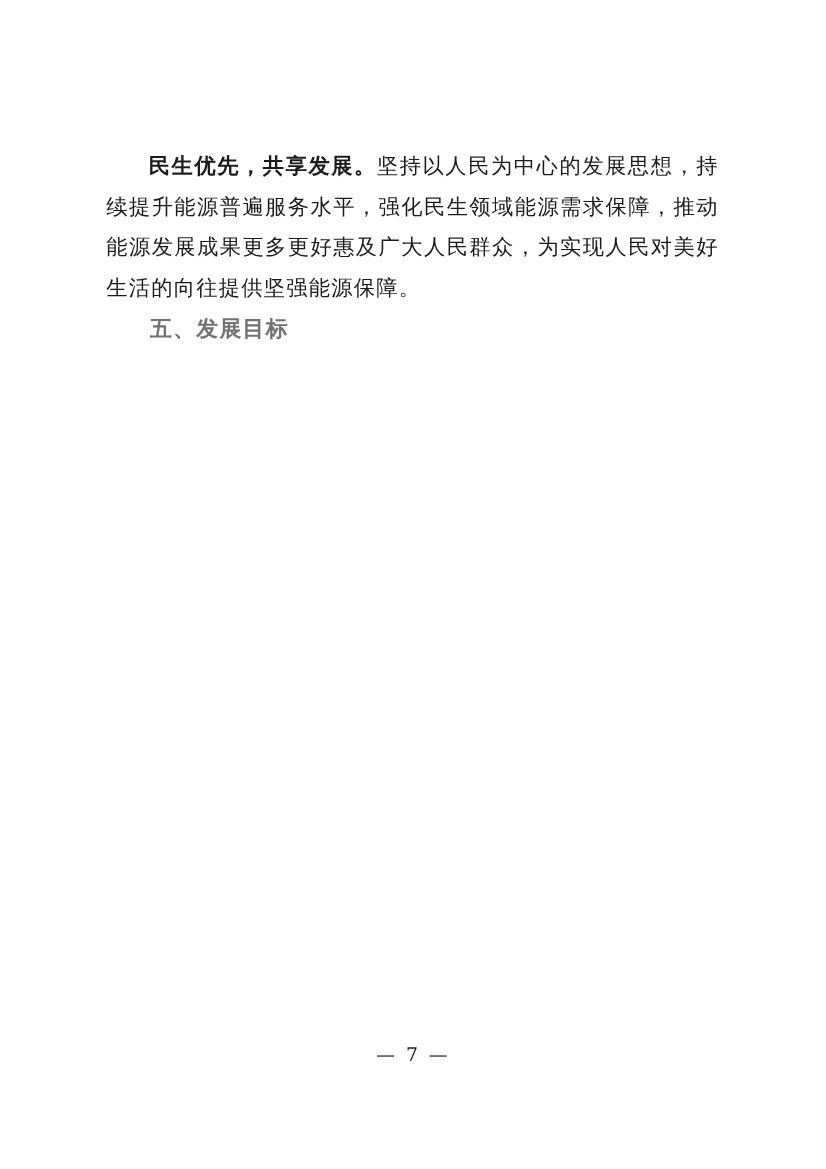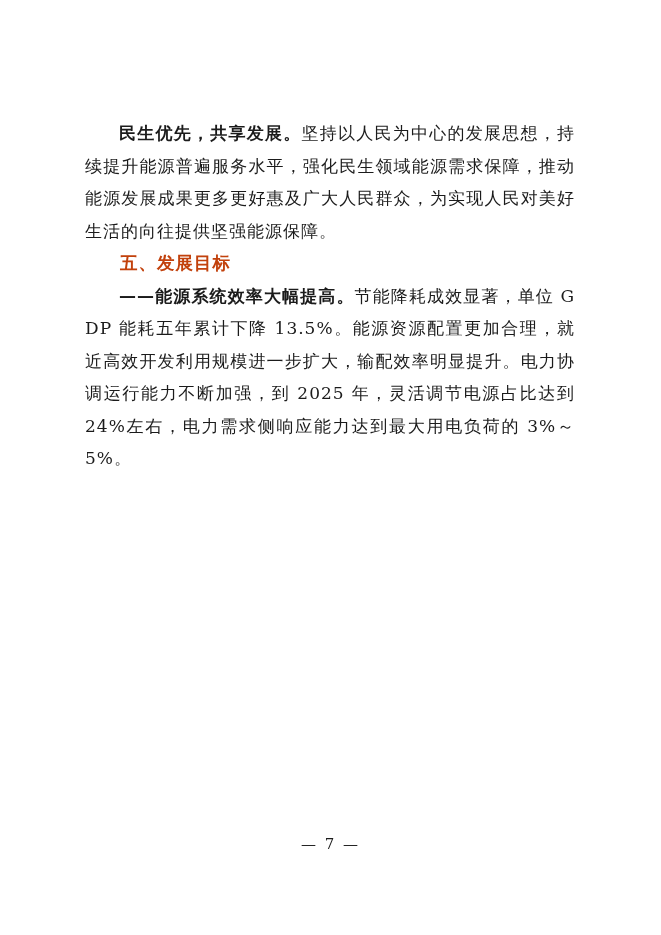--- a/index.html
+++ b/index.html
@@ -37,21 +37,21 @@
     font-weight: bold;
   }
   .section-heading {
     margin: 0;
     font-family: "Liberation Sans", sans-serif;
     font-weight: bold;
     font-size: 17.5px;
     line-height: 32.5px;
     text-indent: 2em;
     letter-spacing: 1px;
-    color: #c2410c;
+    color: #737373;
   }
   .page-footer {
     position: absolute;
     left: 0;
     top: 834px;
     width: 661px;
     text-align: center;
     font-family: "DejaVu Serif", serif;
     font-size: 15px;
     line-height: 20px;
@@ -65,19 +65,18 @@
 <div class="page">
   <div class="content">
 
     <p class="para"><span class="lead">民生优先，共享发展。</span><span>坚持以人民为中心的发展思想，持续提升能源普遍服务水平，强化民生领域能源需求保障，推动能源发展成果更多更好惠及广大人民群众，为实现人民对美好生活的向往提供坚强能源保障。</span></p>
 
     <h2 class="section-heading">五、发展目标</h2>
 
 
 
 
-    <p class="para"><span class="lead">——能源系统效率大幅提高。</span><span>节能降耗成效显著，单位 GDP 能耗五年累计下降 13.5%。能源资源配置更加合理，就近高效开发利用规模进一步扩大，输配效率明显提升。电力协调运行能力不断加强，到 2025 年，灵活调节电源占比达到 24%左右，电力需求侧响应能力达到最大用电负荷的 3%～5%。</span></p>
 
 
   </div>
 
   <div class="page-footer">— 7 —</div>
 </div>
 
 </body></html>

